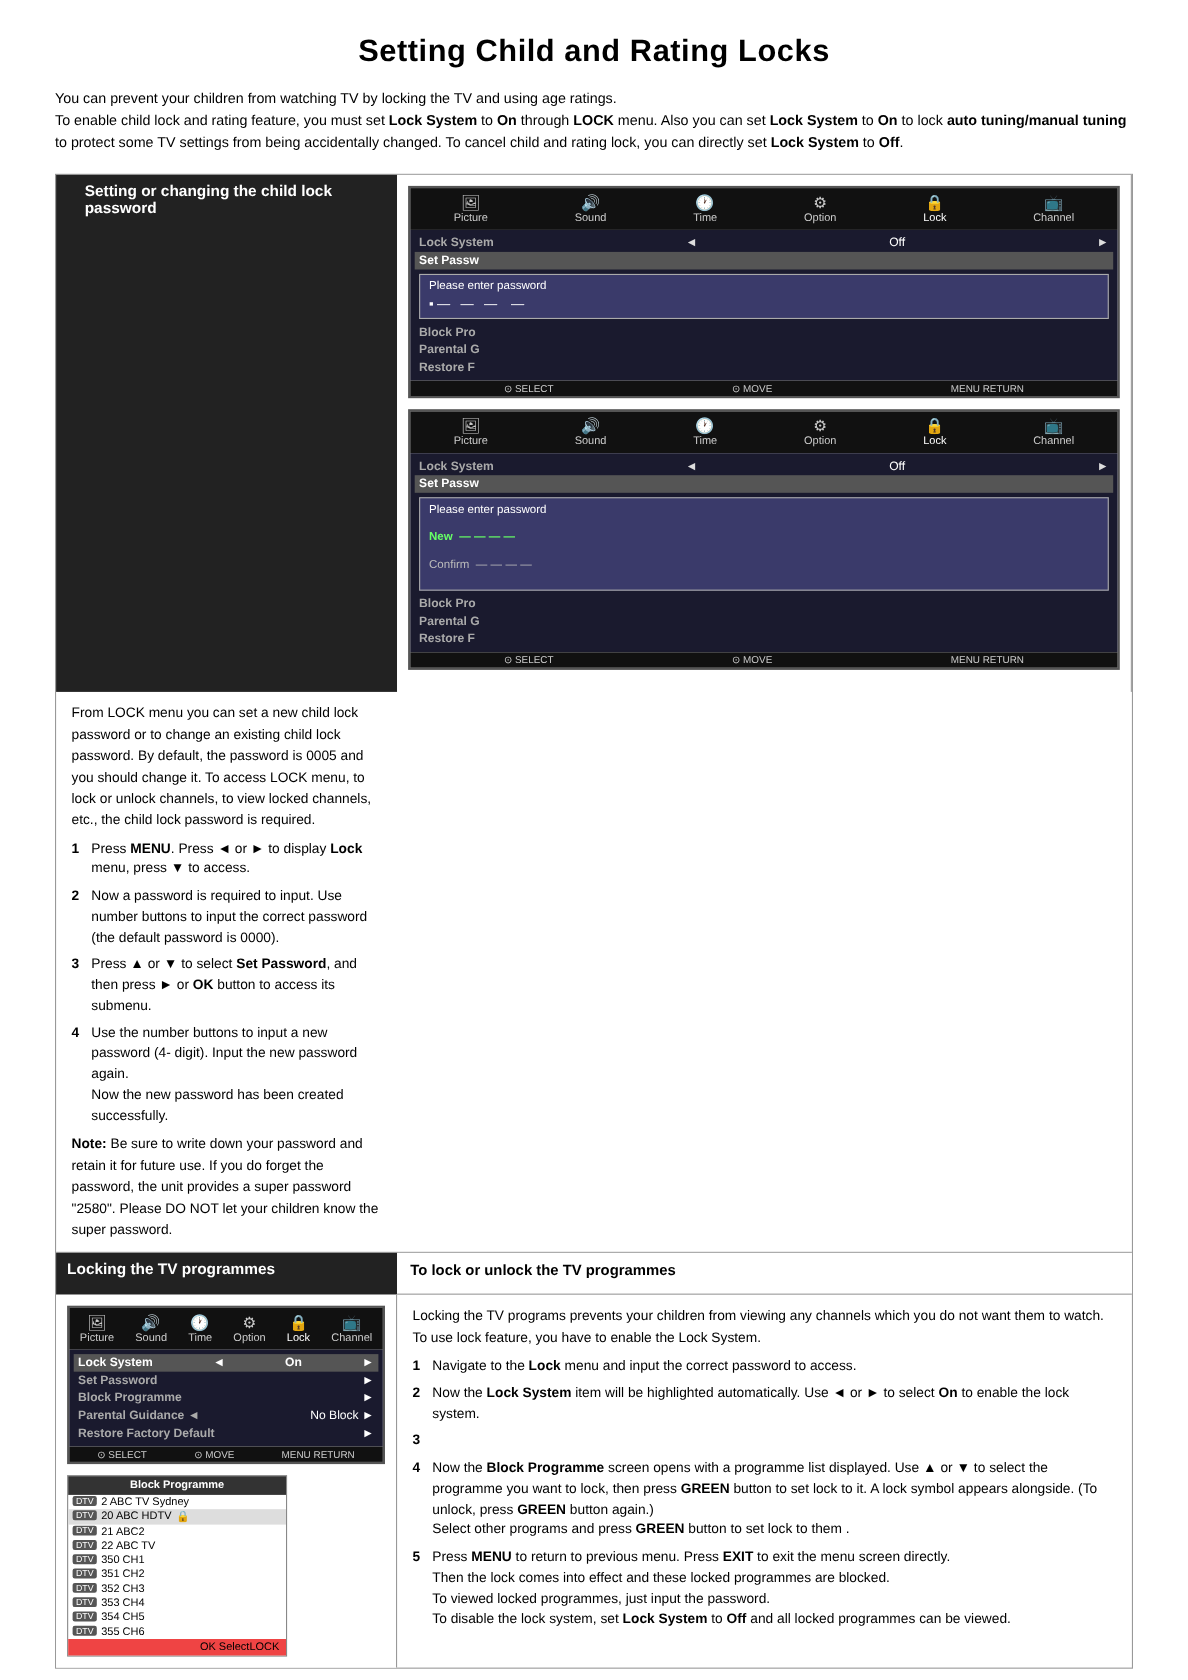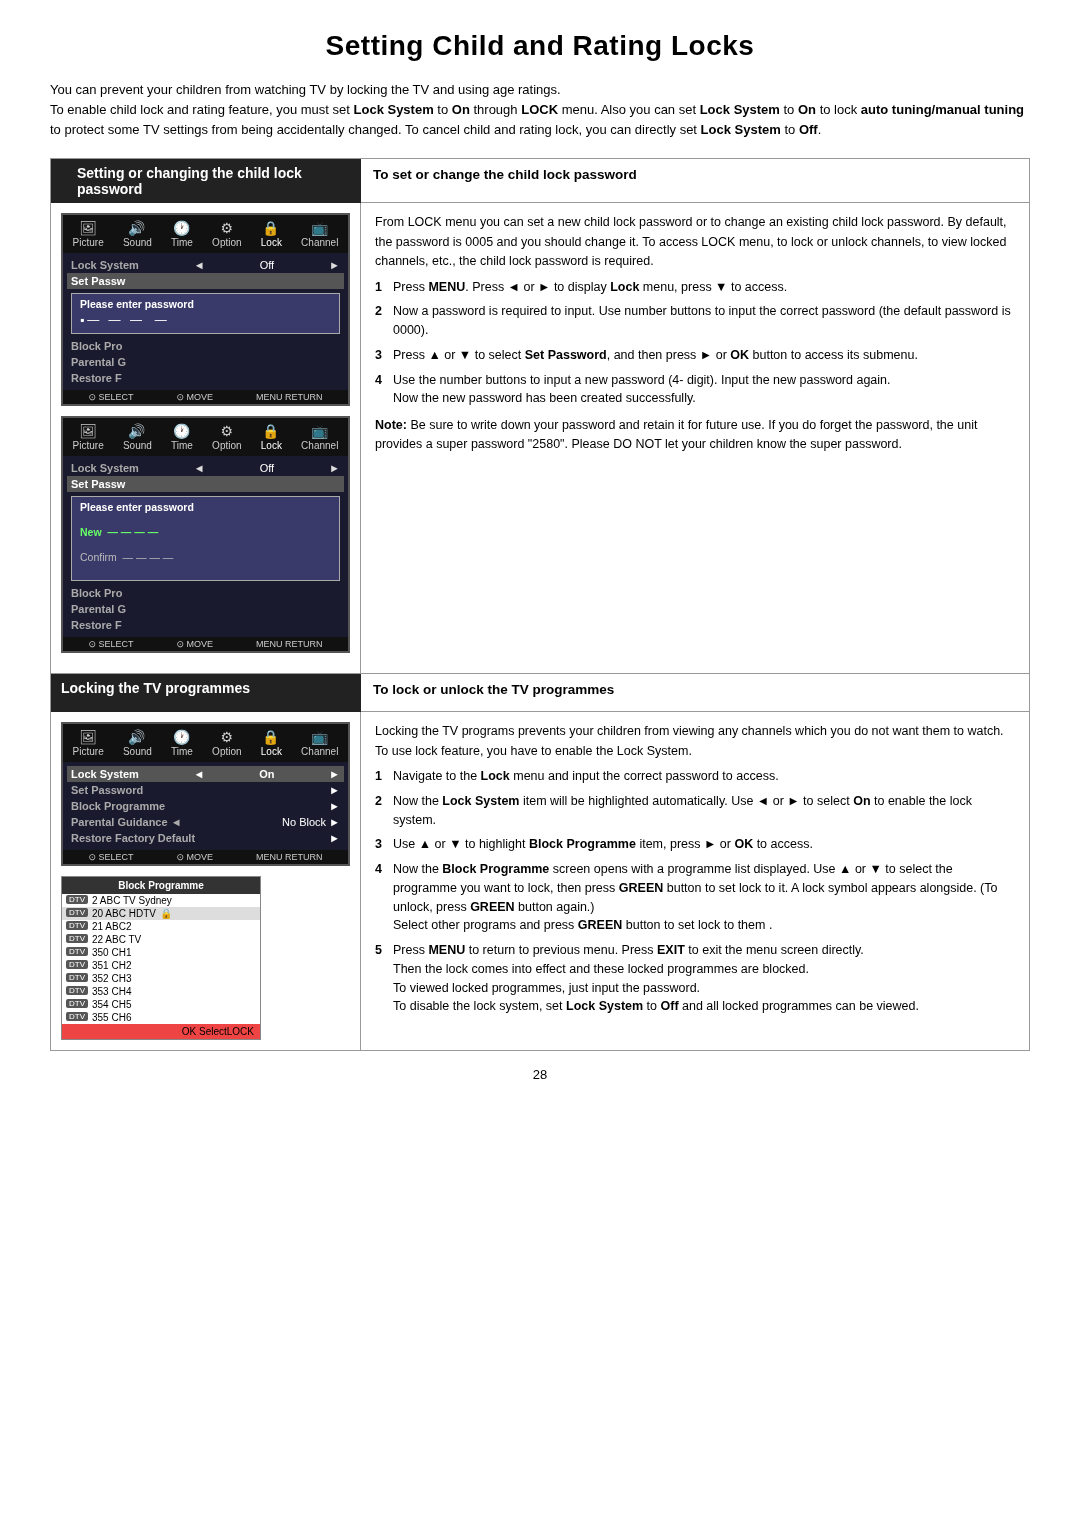--- a/index.html
+++ b/index.html
@@ -119,21 +119,21 @@
     .password-overlay {
       background: #3a3a6a;
       border: 1px solid #aaa;
       margin: 4px 0;
       padding: 4px 8px;
       font-size: 11px;
       color: #fff;
     }
     .password-overlay .title {
       font-size: 10.5px;
-      font-weight: bold;
+      font-weight: normal;
       color: #fff;
       margin-bottom: 3px;
     }
     .password-dots {
       display: flex;
       gap: 3px;
       align-items: center;
       font-size: 12px;
       color: #fff;
       margin-bottom: 2px;
@@ -250,23 +250,20 @@
 
 <div class="intro-text">
   <span>You can prevent your children from watching TV by locking the TV and using age ratings.</span><br>
   To enable child lock and rating feature, you must set <b>Lock System</b> to <b>On</b> through <b>LOCK</b> menu. Also you can set <b>Lock System</b> to <b>On</b> to lock <b>auto tuning/manual tuning</b> to protect some TV settings from being accidentally changed.  To cancel child  and rating lock, you can directly set <b>Lock System</b> to <b>Off</b>.
 </div>
 
 <div class="main-grid">
 
   <div class="section-header">Setting or changing the child lock password</div>
 
-  <div class="section-header-right">
-    <h3>To set or change the child lock password</h3>
-  </div>
 
   <div class="left-col">
 
     <div class="tv-menu">
       <div class="tv-menu-tabs">
         <div class="tv-menu-tab"><span class="icon">🖼</span>Picture</div>
         <div class="tv-menu-tab"><span class="icon">🔊</span>Sound</div>
         <div class="tv-menu-tab"><span class="icon">🕐</span>Time</div>
         <div class="tv-menu-tab"><span class="icon">⚙</span>Option</div>
         <div class="tv-menu-tab active"><span class="icon">🔒</span>Lock</div>
@@ -480,21 +477,20 @@
       <li>
         <span class="num">1</span>
         <span>Navigate to the <b>Lock</b> menu and input the correct password to access.</span>
       </li>
       <li>
         <span class="num">2</span>
         <span>Now the <b>Lock System</b> item will be highlighted automatically. Use ◄ or ► to select <b>On</b> to enable the lock system.</span>
       </li>
       <li>
         <span class="num">3</span>
-        <span>Use ▲ or ▼ to highlight <b>Block Programme</b> item, press ► or <b>OK</b> to access.</span>
       </li>
       <li>
         <span class="num">4</span>
         <span>Now the <b>Block Programme</b> screen opens with a programme list displayed.  Use ▲ or ▼ to select the programme you want to lock, then press <b>GREEN</b> button to set lock to it. A lock symbol appears alongside.  (To unlock, press <b>GREEN</b> button again.)<br>Select other programs and press <b>GREEN</b> button to set lock to them .</span>
       </li>
       <li>
         <span class="num">5</span>
         <span>Press <b>MENU</b> to return to previous menu. Press <b>EXIT</b> to exit the menu screen directly.<br>Then the lock comes into effect and these locked programmes are blocked.<br>To viewed locked programmes, just input the password.<br>To disable the lock system, set <b>Lock System</b> to <b>Off</b> and all locked programmes can be viewed.</span>
       </li>
     </ul>

